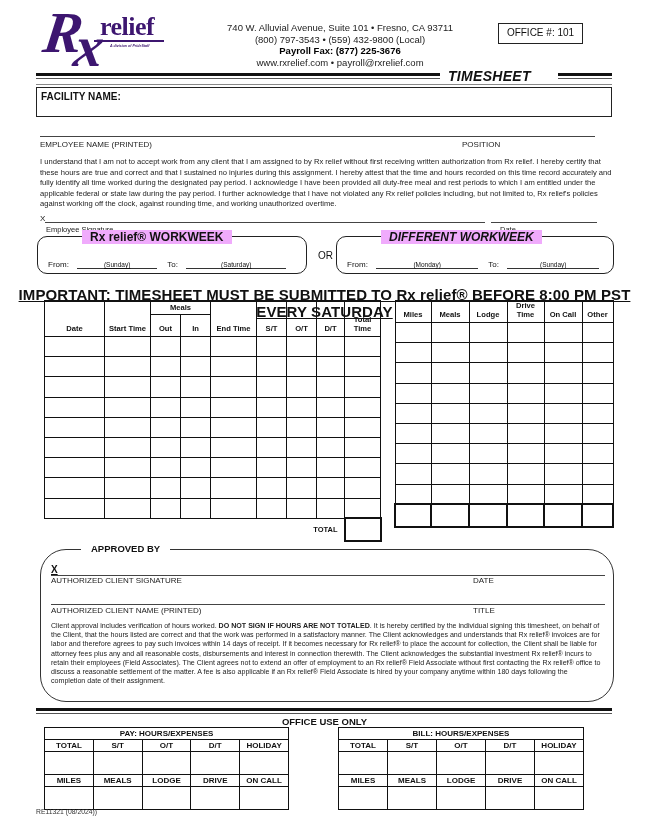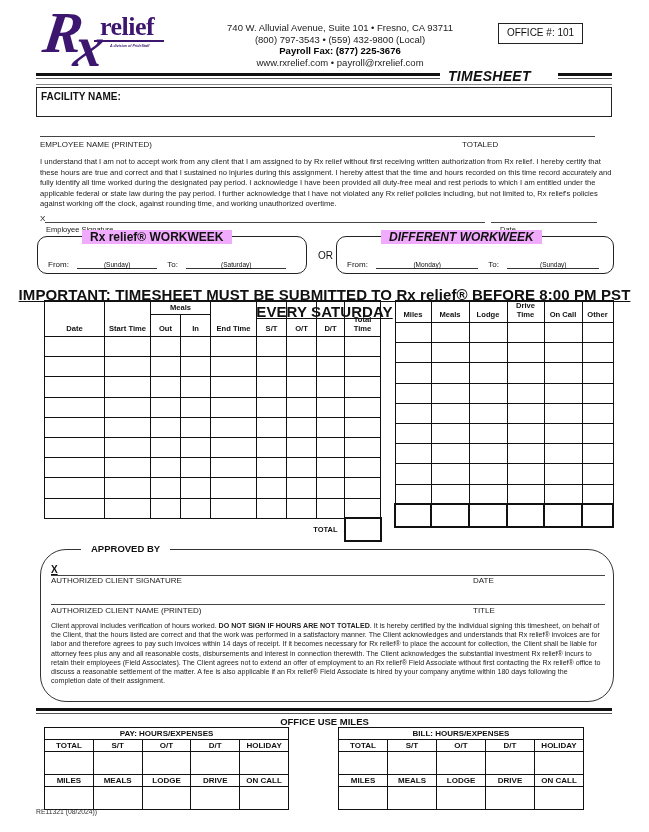--- a/index.html
+++ b/index.html
@@ -95,21 +95,21 @@
 <div class="abs rule-thick" style="left:558px; top:73px; width:54px;"></div>
 <div class="abs rule-thin" style="left:558px; top:78px; width:54px;"></div>
 <div class="abs rule-thin" style="left:36px; top:84px; width:576px; background:#888;"></div>
 
 <div class="abs facility">
   <span class="lbl">FACILITY NAME:</span>
 </div>
 
 <div class="abs line" style="left:40px; top:136px; width:555px;"></div>
 <div class="abs small" style="left:40px; top:140px;">EMPLOYEE NAME (PRINTED)</div>
-<div class="abs small" style="left:462px; top:140px;">TOTALED</div>
+<div class="abs small" style="left:462px; top:140px;">POSITION</div>
 
 <div class="abs para">I understand that I am not to accept work from any client that I am assigned to by Rx relief without first receiving written authorization from Rx relief. I hereby certify that these hours are true and correct and that I sustained no injuries during this assignment. I hereby attest that the time and hours recorded on this time record accurately and fully identify all time worked during the designated pay period. I acknowledge I have been provided all duty-free meal and rest periods to which I am entitled under the applicable federal or state law during the pay period. I further acknowledge that I have not violated any Rx relief policies including, but not limited to, Rx relief's policies against working off the clock, against rounding time, and working unauthorized overtime.</div>
 
 <div class="abs small" style="left:40px; top:214px;">X</div>
 <div class="abs line" style="left:45px; top:222px; width:440px;"></div>
 <div class="abs line" style="left:491px; top:222px; width:106px;"></div>
 <div class="abs small" style="left:46px; top:225px; font-size:7.5px;">Employee Signature</div>
 <div class="abs small" style="left:500px; top:225px; font-size:7.5px;">Date</div>
 
 <div class="abs wk" style="left:37px; top:236px; width:270px;">
@@ -377,21 +377,21 @@
   <div class="lbl" style="left:10px; top:26px;">AUTHORIZED CLIENT SIGNATURE</div>
   <div class="lbl" style="left:432px; top:26px;">DATE</div>
   <div class="ln" style="top:54px;"></div>
   <div class="lbl" style="left:10px; top:56px;">AUTHORIZED CLIENT NAME (PRINTED)</div>
   <div class="lbl" style="left:432px; top:56px;">TITLE</div>
   <div class="legal"><span>Client approval includes verification of hours worked.  </span><b>DO NOT SIGN IF HOURS ARE NOT TOTALED</b><span>.  It is hereby certified by the individual signing this timesheet, on behalf of the Client, that the hours listed are correct and that the work was performed in a satisfactory manner.  The Client acknowledges and understands that Rx relief® invoices are for labor and therefore agrees to pay such invoices within 14 days of receipt.  If it becomes necessary for Rx relief® to place the account for collection, the Client shall be liable for attorney fees plus any and all reasonable costs, disbursements and interest in connection therewith.  The Client acknowledges the substantial investment Rx relief® incurs to retain their employees (Field Associates).  The Client agrees not to extend an offer of employment to an Rx relief® Field Associate without first contacting the Rx relief® office to discuss a reasonable settlement of the matter.  A fee is also applicable if an Rx relief® Field Associate is hired by your company anytime within 180 days following the completion date of their assignment.</span></div>
 </div>
 
 <div class="abs rule-thick" style="left:36px; top:708px; width:576px;"></div>
 <div class="abs rule-thin" style="left:36px; top:713px; width:576px;"></div>
-<div class="abs office-title">OFFICE USE MILES</div>
+<div class="abs office-title">OFFICE USE ONLY</div>
 
 <table class="abs off-t" style="left:44px;">
   <tbody>
       <tr class="off-sec">
         <td colspan="5">PAY:  HOURS/EXPENSES</td>
       </tr>
   <tr class="off-hd">
     <td>TOTAL</td>
     <td>S/T</td>
     <td>O/T</td>

